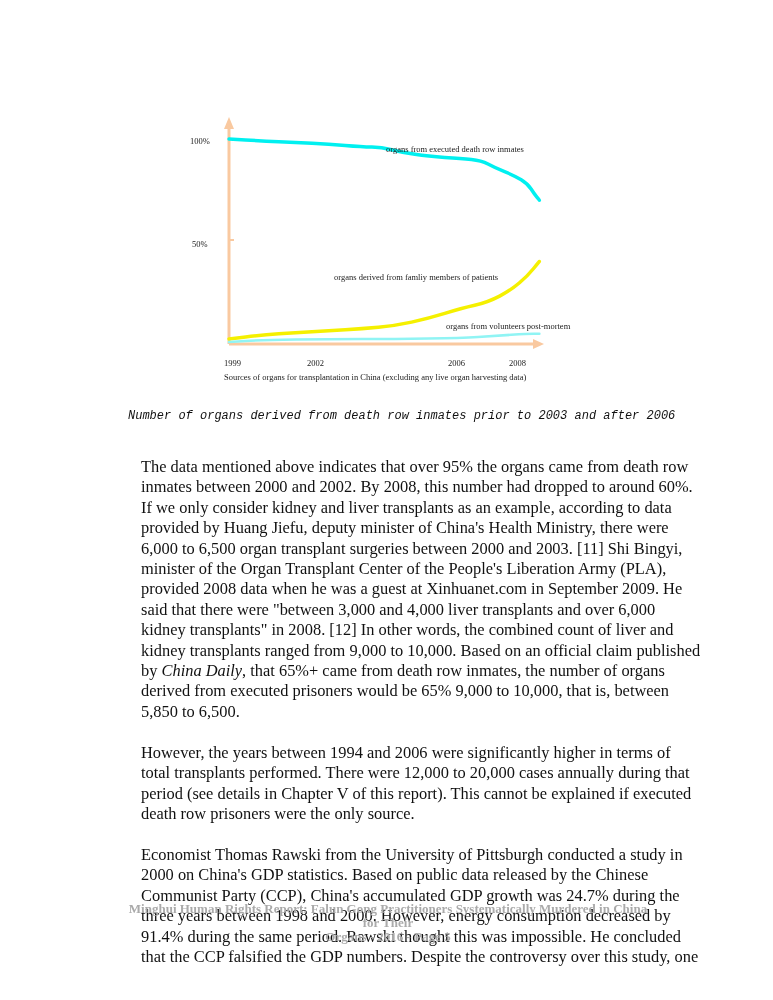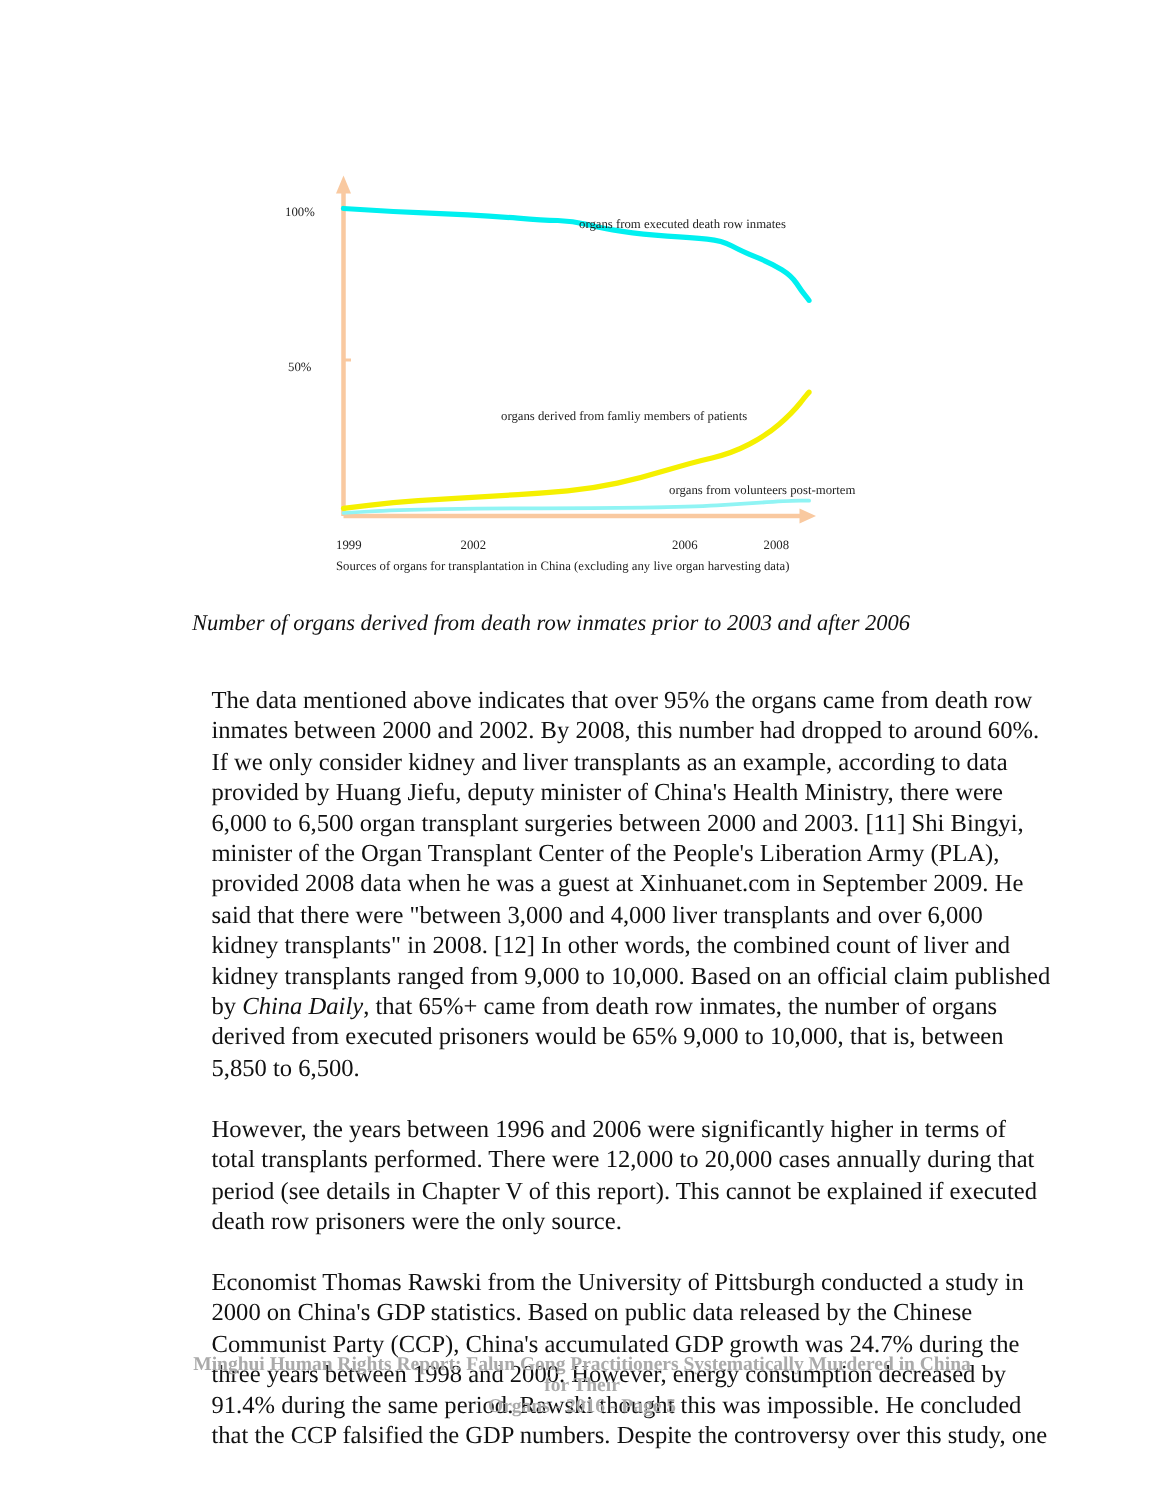--- a/index.html
+++ b/index.html
@@ -1,19 +1,19 @@
 <!DOCTYPE html>
 <html><head>
 <meta charset="utf-8">
 <style>
   html, body { margin:0; padding:0; background:#ffffff; }
   body { width:773px; height:1000px; position:relative; overflow:hidden; font-family:"Liberation Serif", serif; color:#111; }
   #chart { position:absolute; left:0; top:0; width:773px; height:400px; }
   .chart-text { font-family:"Liberation Serif", serif; font-size:8.5px; fill:#222; }
-  .caption { position:absolute; left:128px; top:406px; font-size:15px; font-style:italic; line-height:20px; white-space:nowrap; }
+  .caption { position:absolute; left:128px; top:406px; font-size:12px; font-style:italic; line-height:20px; white-space:nowrap;font-family:Liberation Mono, monospace; }
   .para { position:absolute; left:128px; width:540px; font-size:16.4px; line-height:20.4px; margin:13px; }
   .para .line { display:block; white-space:nowrap; }
   .footer { position:absolute; left:128px; width:520px; top:902px; text-align:center; font-size:13px; font-weight:bold; color:#aaaaaa; line-height:14px; }
 </style>
 </head>
 <body>
 
 <svg id="chart" viewBox="0 0 773 400" xmlns="http://www.w3.org/2000/svg">
   <g id="axes">
     <line x1="229" y1="344" x2="229" y2="125" stroke="#f9c9a0" stroke-width="3"></line>
@@ -52,21 +52,21 @@
     <span class="line">minister of the Organ Transplant Center of the People's Liberation Army (PLA),</span>
     <span class="line">provided 2008 data when he was a guest at Xinhuanet.com in September 2009. He</span>
     <span class="line">said that there were "between 3,000 and 4,000 liver transplants and over 6,000</span>
     <span class="line">kidney transplants" in 2008. [12] In other words, the combined count of liver and</span>
     <span class="line">kidney transplants ranged from 9,000 to 10,000. Based on an official claim published</span>
     <span class="line">by <i>China Daily</i>, that 65%+ came from death row inmates, the number of organs</span>
     <span class="line">derived from executed prisoners would be 65% 9,000 to 10,000, that is, between</span>
     <span class="line">5,850 to 6,500.</span>
   </div>
 <div class="para" id="para-1" style="top:730px;">
-    <span class="line">However, the years between 1996 and 2006 were significantly higher in terms of</span>
+    <span class="line">However, the years between 1994 and 2006 were significantly higher in terms of</span>
     <span class="line">total transplants performed. There were 12,000 to 20,000 cases annually during that</span>
     <span class="line">period (see details in Chapter V of this report). This cannot be explained if executed</span>
     <span class="line">death row prisoners were the only source.</span>
   </div>
 <div class="para" id="para-2" style="top:832px;">
     <span class="line">Economist Thomas Rawski from the University of Pittsburgh conducted a study in</span>
     <span class="line">2000 on China's GDP statistics. Based on public data released by the Chinese</span>
     <span class="line">Communist Party (CCP), China's accumulated GDP growth was 24.7% during the</span>
     <span class="line">three years between 1998 and 2000. However, energy consumption decreased by</span>
     <span class="line">91.4% during the same period. Rawski thought this was impossible. He concluded</span>

